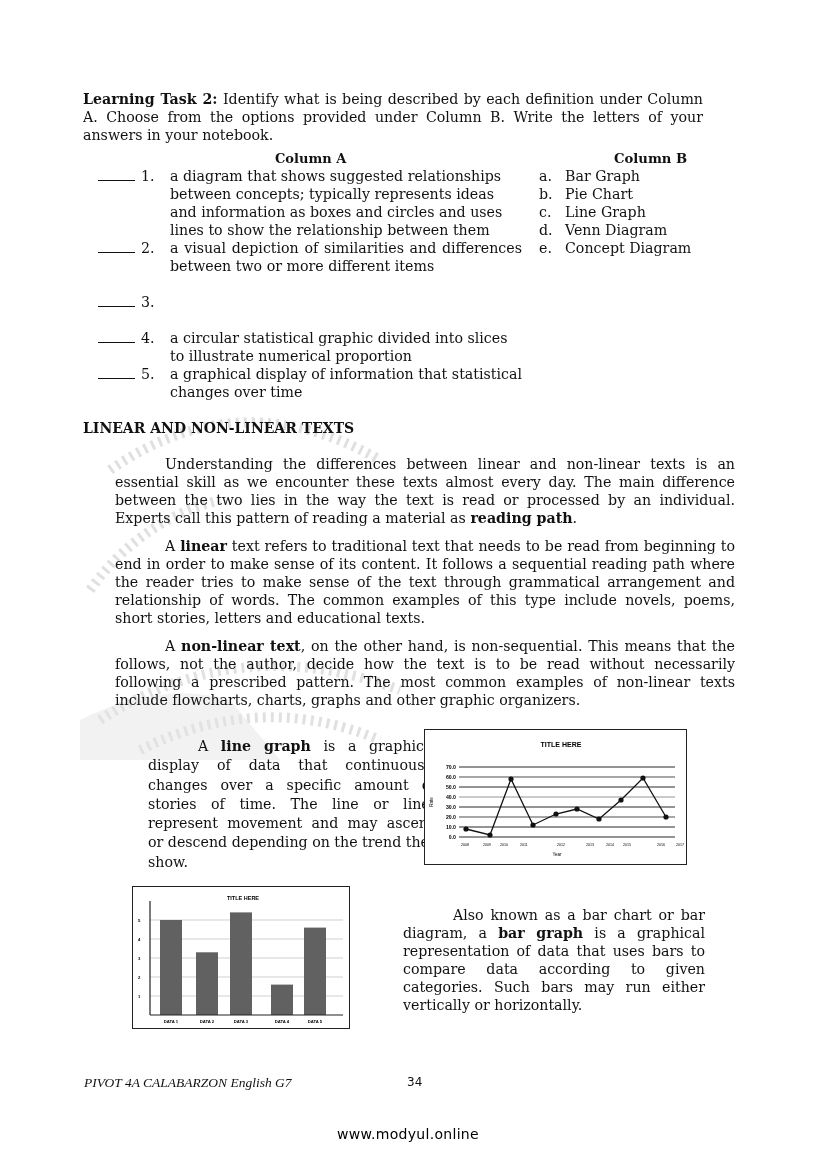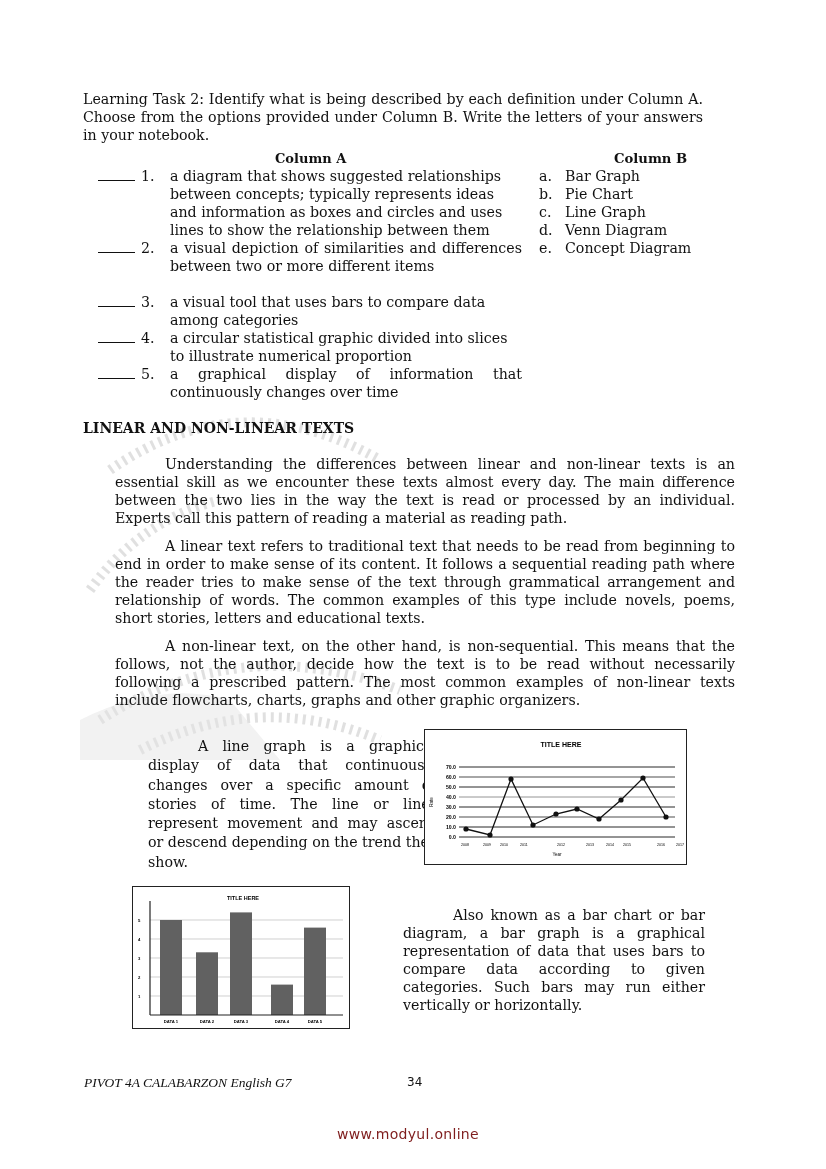--- a/index.html
+++ b/index.html
@@ -1,21 +1,21 @@
 <!DOCTYPE html>
 <html><head>
   <meta charset="utf-8">
   <style>
     html, body { margin: 0; padding: 0; background: #ffffff; }
     body { width: 826px; height: 1169px; position: relative; overflow: hidden;
       font-family: "DejaVu Serif", serif; color: #111; }
     .txt { font-family: "DejaVu Serif", serif; font-size: 14.2px; line-height: 18px; }
     .justify { text-align: justify; text-align-last: left; }
     .abs { position: absolute; }
-    b { font-weight: normal; }
+    b { font-weight: bold; }
 
     
     .watermark { position: absolute; left: 80px; top: 390px; width: 330px; height: 370px; opacity: .22; pointer-events: none; }
 
     #task { left: 83px; top: 90px; width: 620px; }
     #colA-head { left: 275px; top: 151px; font-weight: bold; font-size: 13px; }
     #colB-head { left: 585px; top: 151px; font-weight: bold; font-size: 13.2px; margin-left: 29px; }
     .item { position: absolute; left: 98px; width: 428px; display: flex; }
     .item .blank { width: 37px; border-bottom: 1px solid #111; height: 13px; margin-right: 6px; flex: none; }
     .item .num { width: 29px; flex: none; }
@@ -30,21 +30,21 @@
     #lg-text { left: 116px; top: 737px; width: 289px; line-height: 19.3px; }
     #bg-text { left: 371px; top: 906px; width: 302px; }
 
     .chartbox { position: absolute; border: 1.5px solid #222; background: #fff; }
     #line-chart { left: 424px; top: 729px; width: 261px; height: 134px; }
     #bar-chart { left: 132px; top: 886px; width: 216px; height: 141px; }
     .chart-svg text { font-family: "Liberation Sans", sans-serif; }
 
     #footer-title { left: 84px; top: 1075px; font-style: italic; font-size: 13.5px; font-family: Liberation Serif, serif; }
     #page-num { left: 407px; top: 1075px; font-family: "DejaVu Sans", sans-serif; font-size: 12px; }
-    #site { left: 337px; top: 1126px; font-family: "DejaVu Sans", sans-serif; font-size: 14px; color: #7f1d1d; letter-spacing: .3px; }
+    #site { left: 337px; top: 1126px; font-family: "DejaVu Sans", sans-serif; font-size: 14px; color: #000000; letter-spacing: .3px; }
   </style>
 </head>
 <body>
 
 <svg class="watermark" viewBox="0 0 330 370">
   <g fill="none" stroke="#777" stroke-width="10" stroke-dasharray="3 5">
     <path d="M30 80 Q160 -10 300 70"></path>
     <path d="M10 200 Q60 130 140 110"></path>
     <path d="M20 330 Q160 240 320 300"></path>
     <path d="M60 360 Q180 300 300 350"></path>
@@ -63,31 +63,30 @@
   <span class="def">a diagram that shows suggested relationships between concepts; typically represents ideas and information as boxes and circles and uses lines to show the relationship between them</span>
 </div>
 <div class="item txt" style="top:239px">
   <span class="blank"></span>
   <span class="num">2.</span>
   <span class="def justify">a visual depiction of similarities and differences between two or more different items</span>
 </div>
 <div class="item txt" style="top:293px">
   <span class="blank"></span>
   <span class="num">3.</span>
-  <span class="def">a visual tool that uses bars to compare data among categories</span>
 </div>
 <div class="item txt" style="top:329px">
   <span class="blank"></span>
   <span class="num">4.</span>
   <span class="def">a circular statistical graphic divided into slices to illustrate numerical proportion</span>
 </div>
 <div class="item txt" style="top:365px">
   <span class="blank"></span>
   <span class="num">5.</span>
-  <span class="def justify">a graphical display of information that continuously changes over time</span>
+  <span class="def justify">a graphical display of information that statistical changes over time</span>
 </div>
 
 <div class="opt txt" style="top:167px">
     <span class="l">a.</span>
     <span>Bar Graph</span>
   </div>
 <div class="opt txt" style="top:185px">
     <span class="l">b.</span>
     <span>Pie Chart</span>
   </div>

